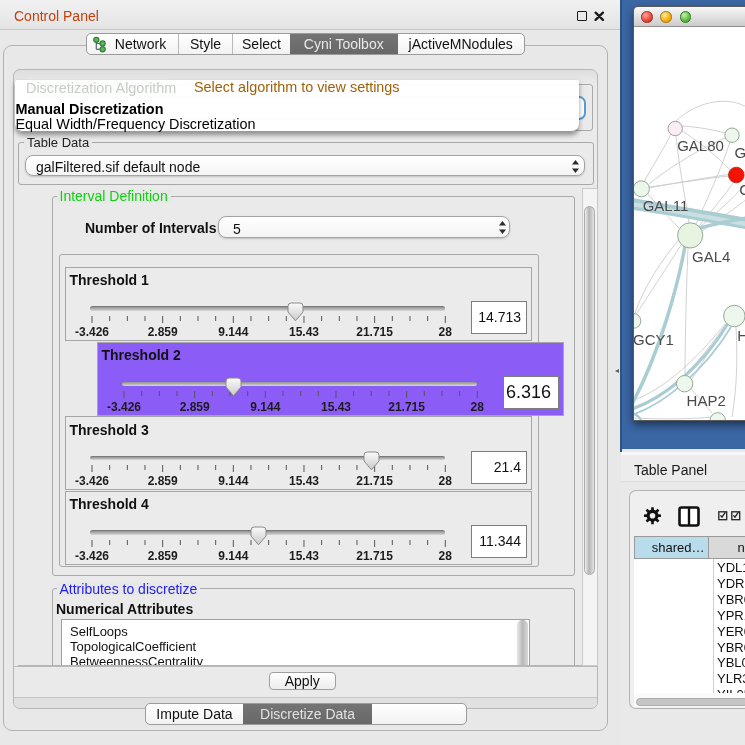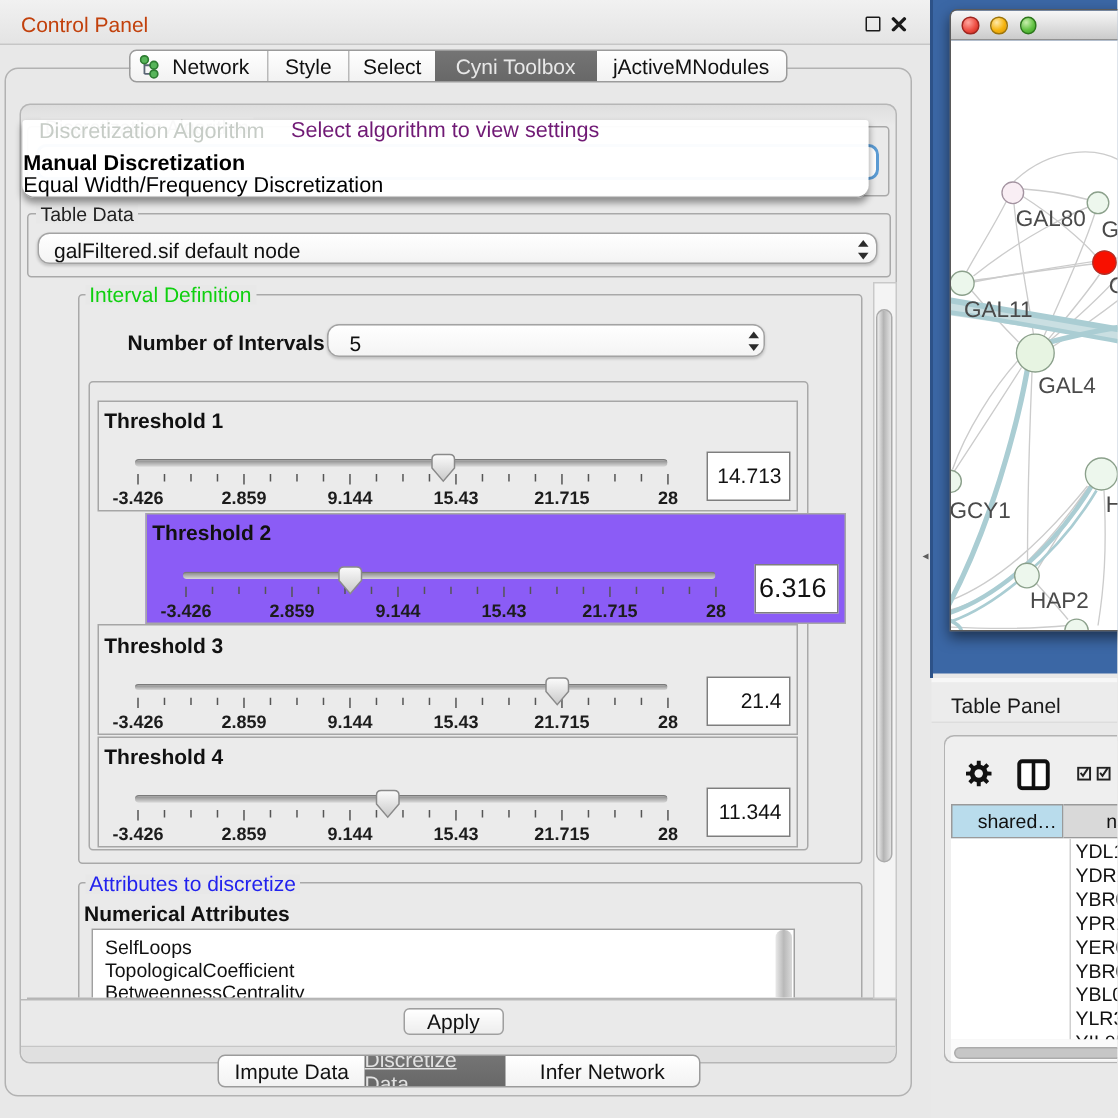--- a/index.html
+++ b/index.html
@@ -260,27 +260,26 @@
 
 <div class="a" style="left:14px;top:666px;width:583px;height:1px;background:#b9b9b9;"></div>
 
 <div class="a" style="left:582px;top:188px;width:16px;height:478px;background:#f4f4f4;border:1px solid #c9c9c9;"></div>
 <div class="a" style="left:584px;top:206px;width:11px;height:369px;background:linear-gradient(90deg,#efefef,#b4b4b4 45%,#c9c9c9 70%,#e2e2e2);border:1px solid #ababab;border-radius:6px;"></div>
 
 <div class="a" style="left:269px;top:671.5px;width:66.5px;height:18.5px;background:linear-gradient(#ffffff,#ededed);border:1px solid #9f9f9f;border-radius:4px;text-align:center;line-height:16.5px;font-size:14px;">Apply</div>
 
 <div class="a" style="left:145px;top:702.5px;width:322px;height:22.5px;background:linear-gradient(#ffffff,#f2f2f2);border:1px solid #9b9b9b;border-radius:5px;overflow:hidden;display:flex;font-size:14px;">
   <div style="width:97px;display:flex;align-items:center;justify-content:center;">Impute Data</div>
-  <div style="width:94px;display:flex;align-items:center;justify-content:center;background:linear-gradient(#747474,#686868);color:#e2e2e2;text-decoration:underline;">Discretize Data</div>
-  <div style="flex:1;display:flex;align-items:center;justify-content:center;">Infer Network</div>
+  <div style="width:129px;display:flex;align-items:center;justify-content:center;background:linear-gradient(#747474,#686868);color:#e2e2e2;">Discretize Data</div>
 </div>
 
 <div class="a" style="left:15px;top:79.5px;width:563.5px;height:52px;background:rgba(255,255,255,0.97);border-radius:2px 2px 8px 8px;box-shadow:0 3px 5px rgba(0,0,0,0.4);border-bottom:1px solid #9a9a9a;"></div>
 <div class="a" style="left:26px;top:79.5px;color:#c6ccc6;font-size:14.4px;">Discretization Algorithm</div>
-<div class="a" style="left:194px;top:79px;font-size:14.4px;color:#701a75;">Select algorithm to view settings</div>
+<div class="a" style="left:194px;top:79px;font-size:14.4px;color:#a16207;">Select algorithm to view settings</div>
 <div class="a" style="left:15.5px;top:101px;font-size:14.4px;font-weight:bold;color:#000;">Manual Discretization</div>
 <div class="a" style="left:15.5px;top:115.5px;font-size:14.4px;color:#000;">Equal Width/Frequency Discretization</div>
 
 <div class="a" style="left:620px;top:0;width:125px;height:449px;background:#3b67a5;"></div>
 <div class="a" style="left:620px;top:0;width:2px;height:452px;background:#2d5288;"></div>
 
 <div class="a" style="left:633px;top:5.5px;width:120px;height:415.5px;border:1px solid #5a5a5a;border-radius:5px 5px 0 0;box-shadow:0 4px 9px rgba(0,0,0,0.5);overflow:hidden;">
   <div style="height:20.5px;background:linear-gradient(#f8f8f8,#cbcbcb);border-bottom:1px solid #919191;position:relative;">
     <div style="position:absolute;left:7px;top:4.5px;width:11.5px;height:11.5px;border-radius:50%;background:radial-gradient(circle at 35% 30%,#ffa69e,#ee4f44 55%,#c41f14);border:0.5px solid #9e2620;"></div>
     <div style="position:absolute;left:26.3px;top:4.5px;width:11.5px;height:11.5px;border-radius:50%;background:radial-gradient(circle at 35% 30%,#ffe9a8,#f6b40e 55%,#d3920a);border:0.5px solid #9d7409;"></div>

